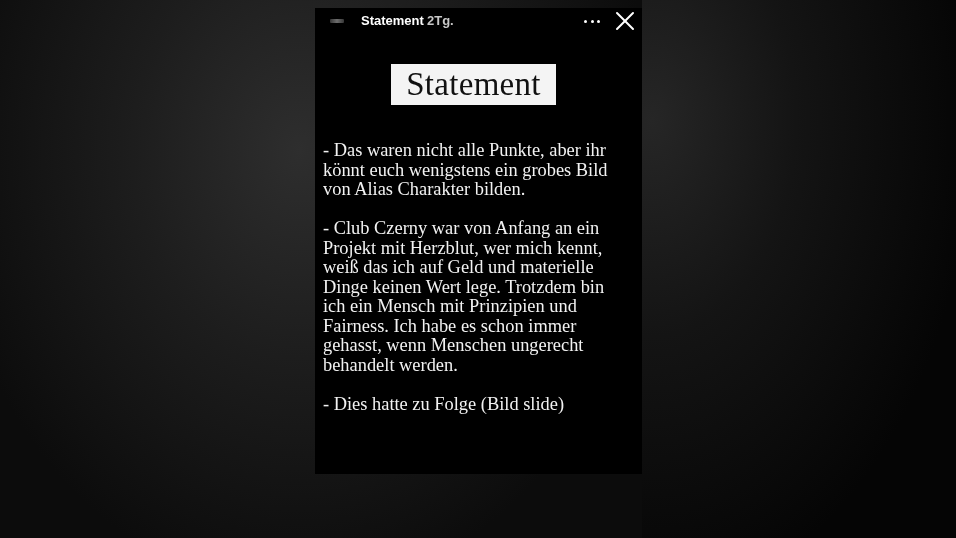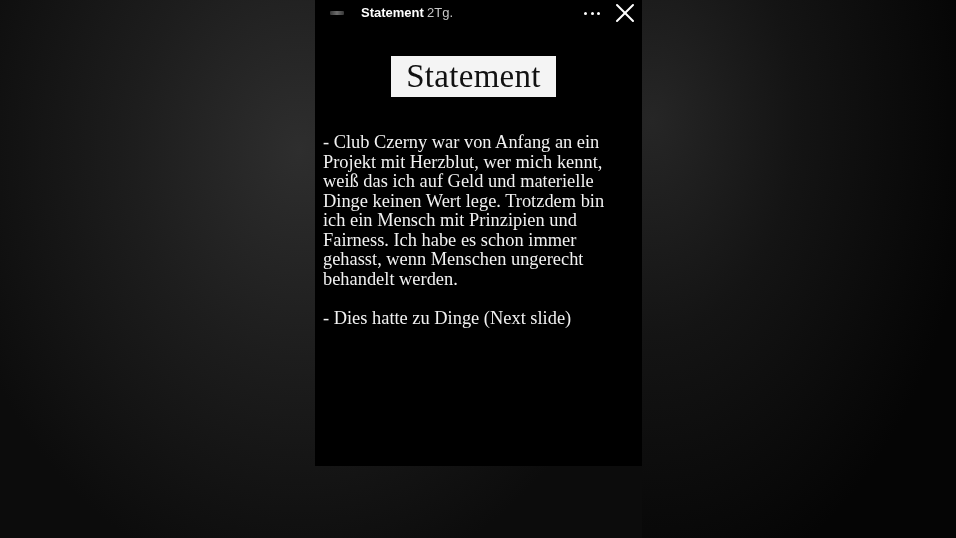--- a/index.html
+++ b/index.html
@@ -22,21 +22,21 @@
     .stage::after {
       content: "";
       position: absolute;
       left: 642px; top: 0;
       width: 314px; height: 538px;
       background: radial-gradient(ellipse 320px 480px at 10px 120px, #262626 0%, #141414 45%, #050505 100%);
     }
     .story {
       position: absolute;
       left: 315px;
-      top: 0;
+      top: 8px;
       width: 327px;
       height: 466px;
       background: #000000;
       z-index: 2;
       overflow: hidden;
     }
     .header {
       position: absolute;
       top: 0;
       left: 0;
@@ -73,20 +73,21 @@
       line-height: 16px;
     }
     .time {
       position: absolute;
       left: 112px;
       top: 5px;
       font-family: "Liberation Sans", sans-serif;
       font-size: 13px;
       color: #c8c8c8;
       line-height: 16px;
+      font-weight: bold;
     }
     .more {
       position: absolute;
       left: 269px;
       top: 5px;
       width: 16px;
       height: 16px;
       display: flex;
       align-items: center;
       justify-content: space-between;
@@ -162,25 +163,28 @@
           <line x1="18" y1="2" x2="2" y2="18" stroke="#ffffff" stroke-width="2" stroke-linecap="round"></line>
         </svg>
       </div>
     </div>
 
     <div class="title-box">
       <span class="title-text">Statement</span>
     </div>
 
     <div class="body">
+      <p class="para">- Das waren nicht alle Punkte, aber ihr
+könnt euch wenigstens ein grobes Bild
+von Alias Charakter bilden.</p>
       <p class="para">- Club Czerny war von Anfang an ein
 Projekt mit Herzblut, wer mich kennt,
 weiß das ich auf Geld und materielle
 Dinge keinen Wert lege. Trotzdem bin
 ich ein Mensch mit Prinzipien und
 Fairness. Ich habe es schon immer
 gehasst, wenn Menschen ungerecht
 behandelt werden.</p>
-      <p class="para">- Dies hatte zu Dinge (Next slide)</p>
+      <p class="para">- Dies hatte zu Folge (Bild slide)</p>
     </div>
 
   </div>
 </div>
 
 </body></html>

